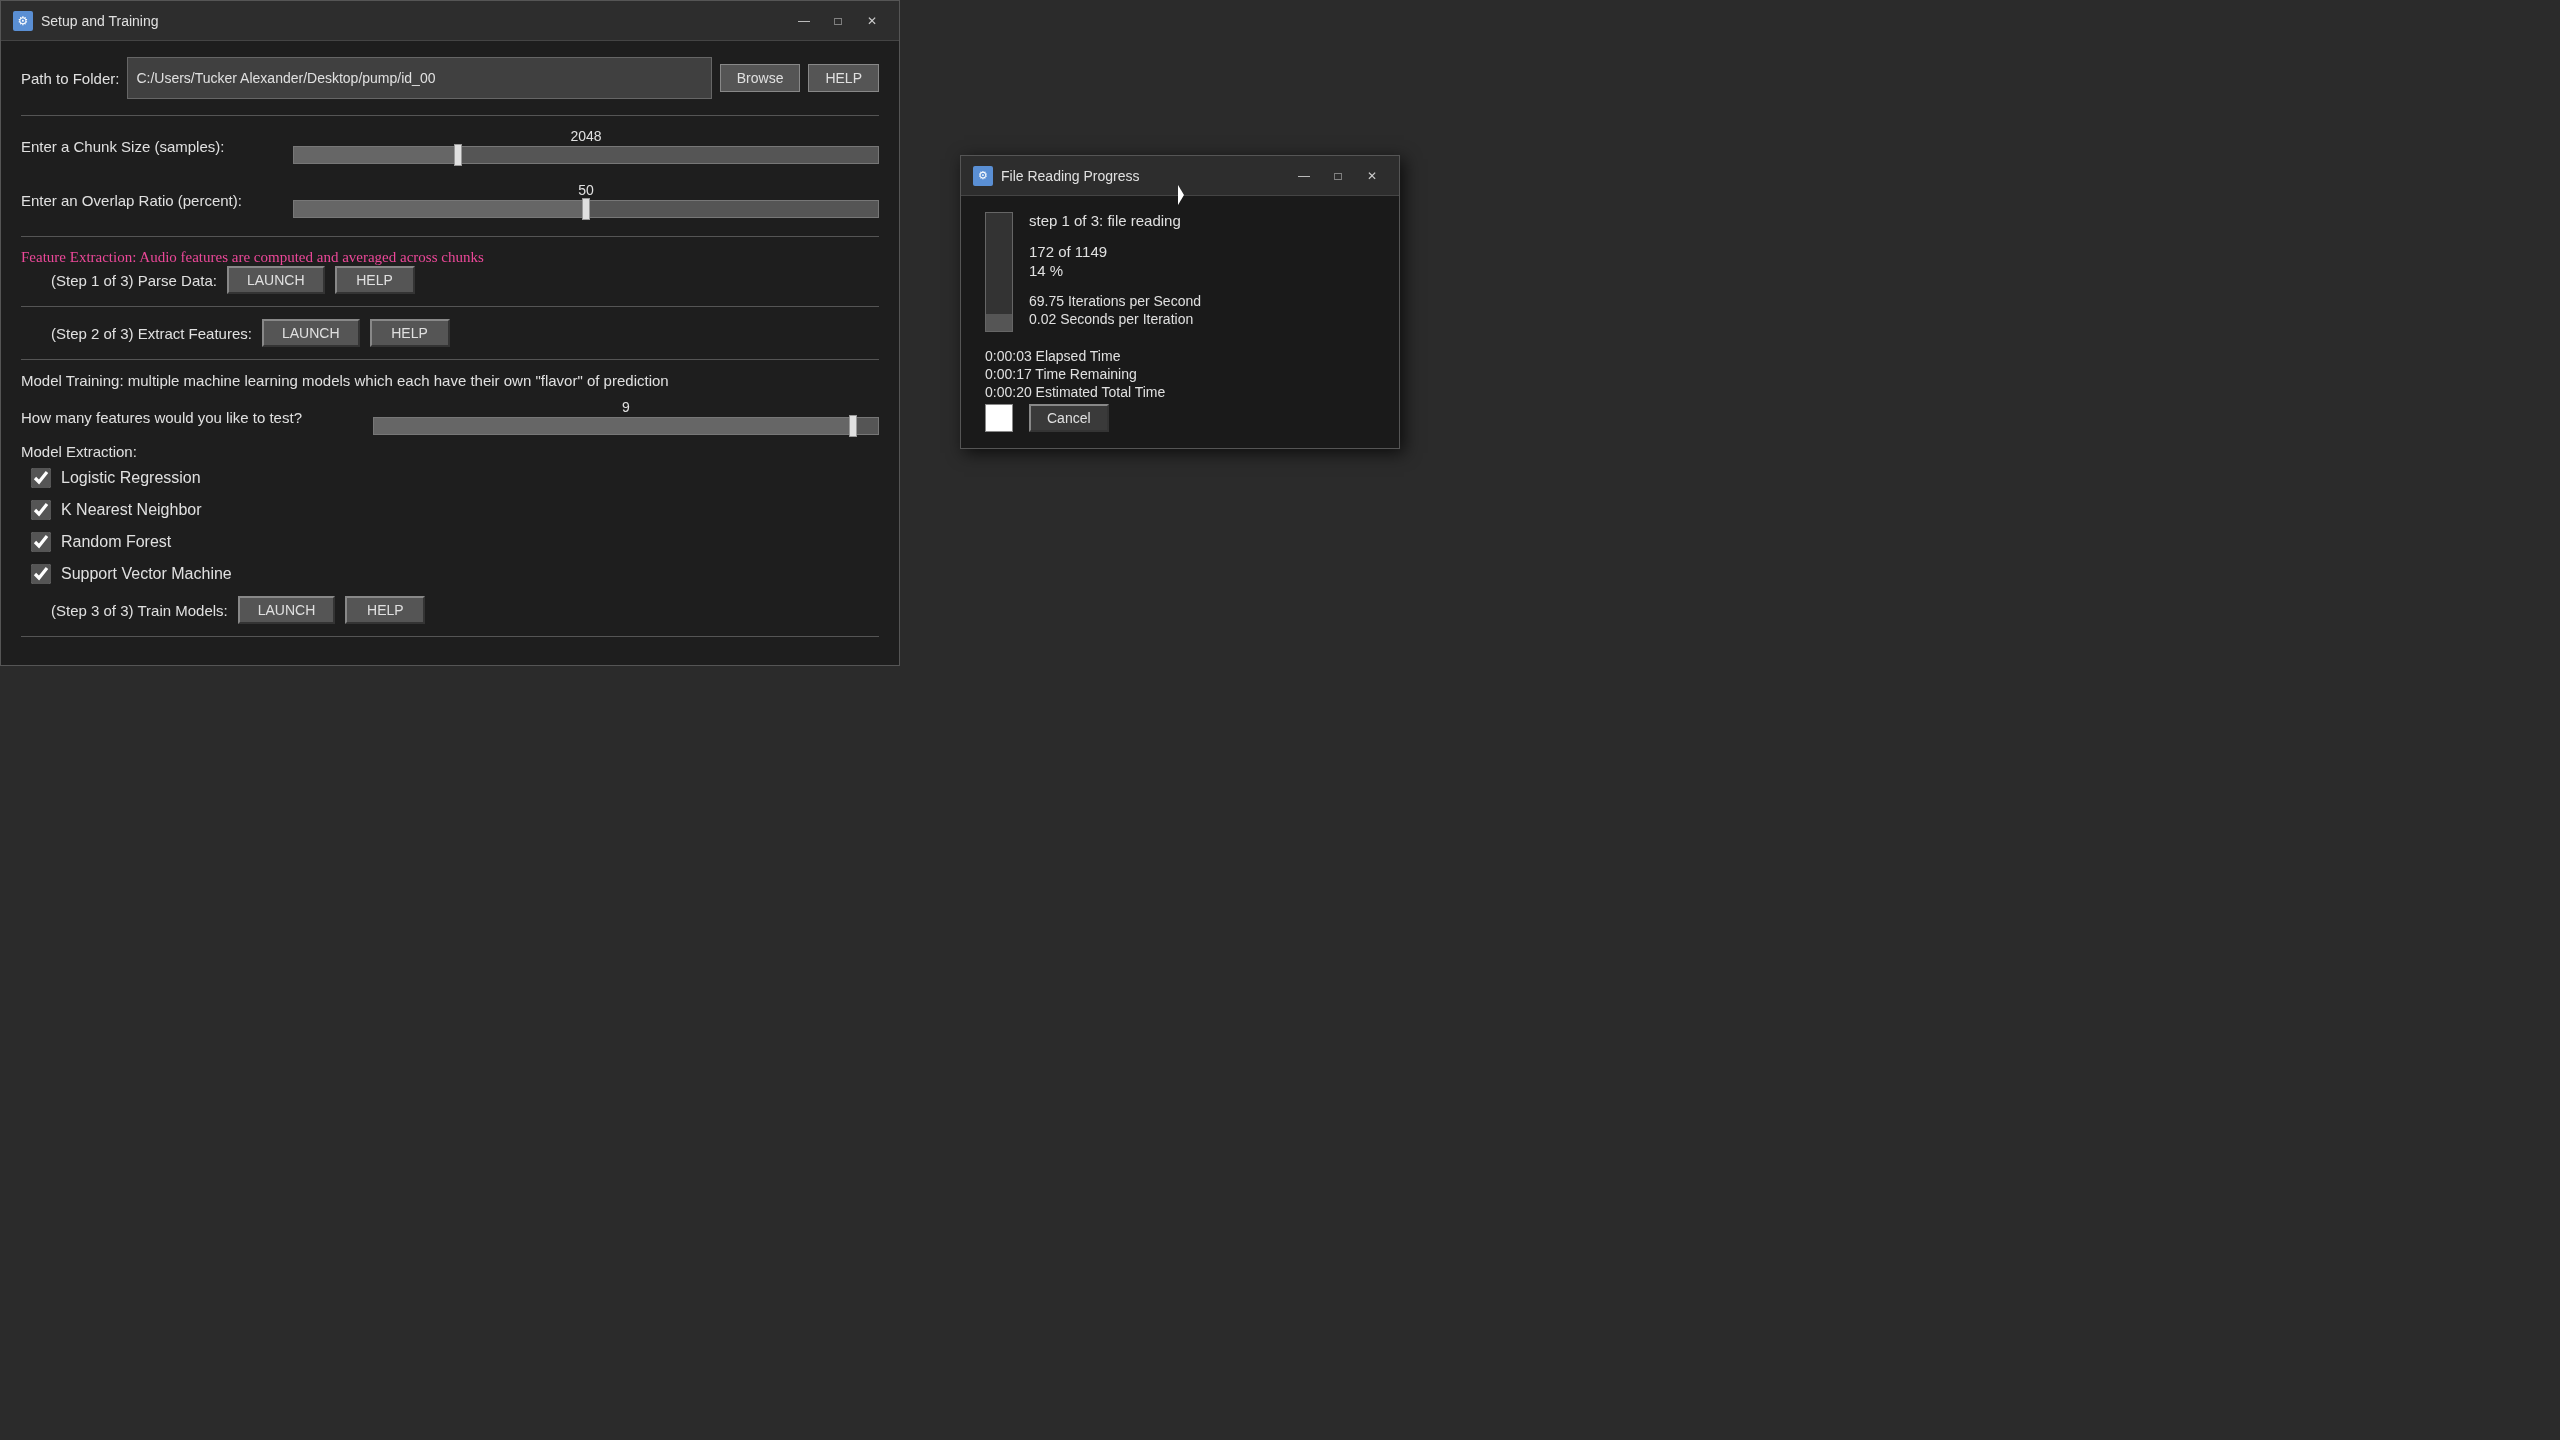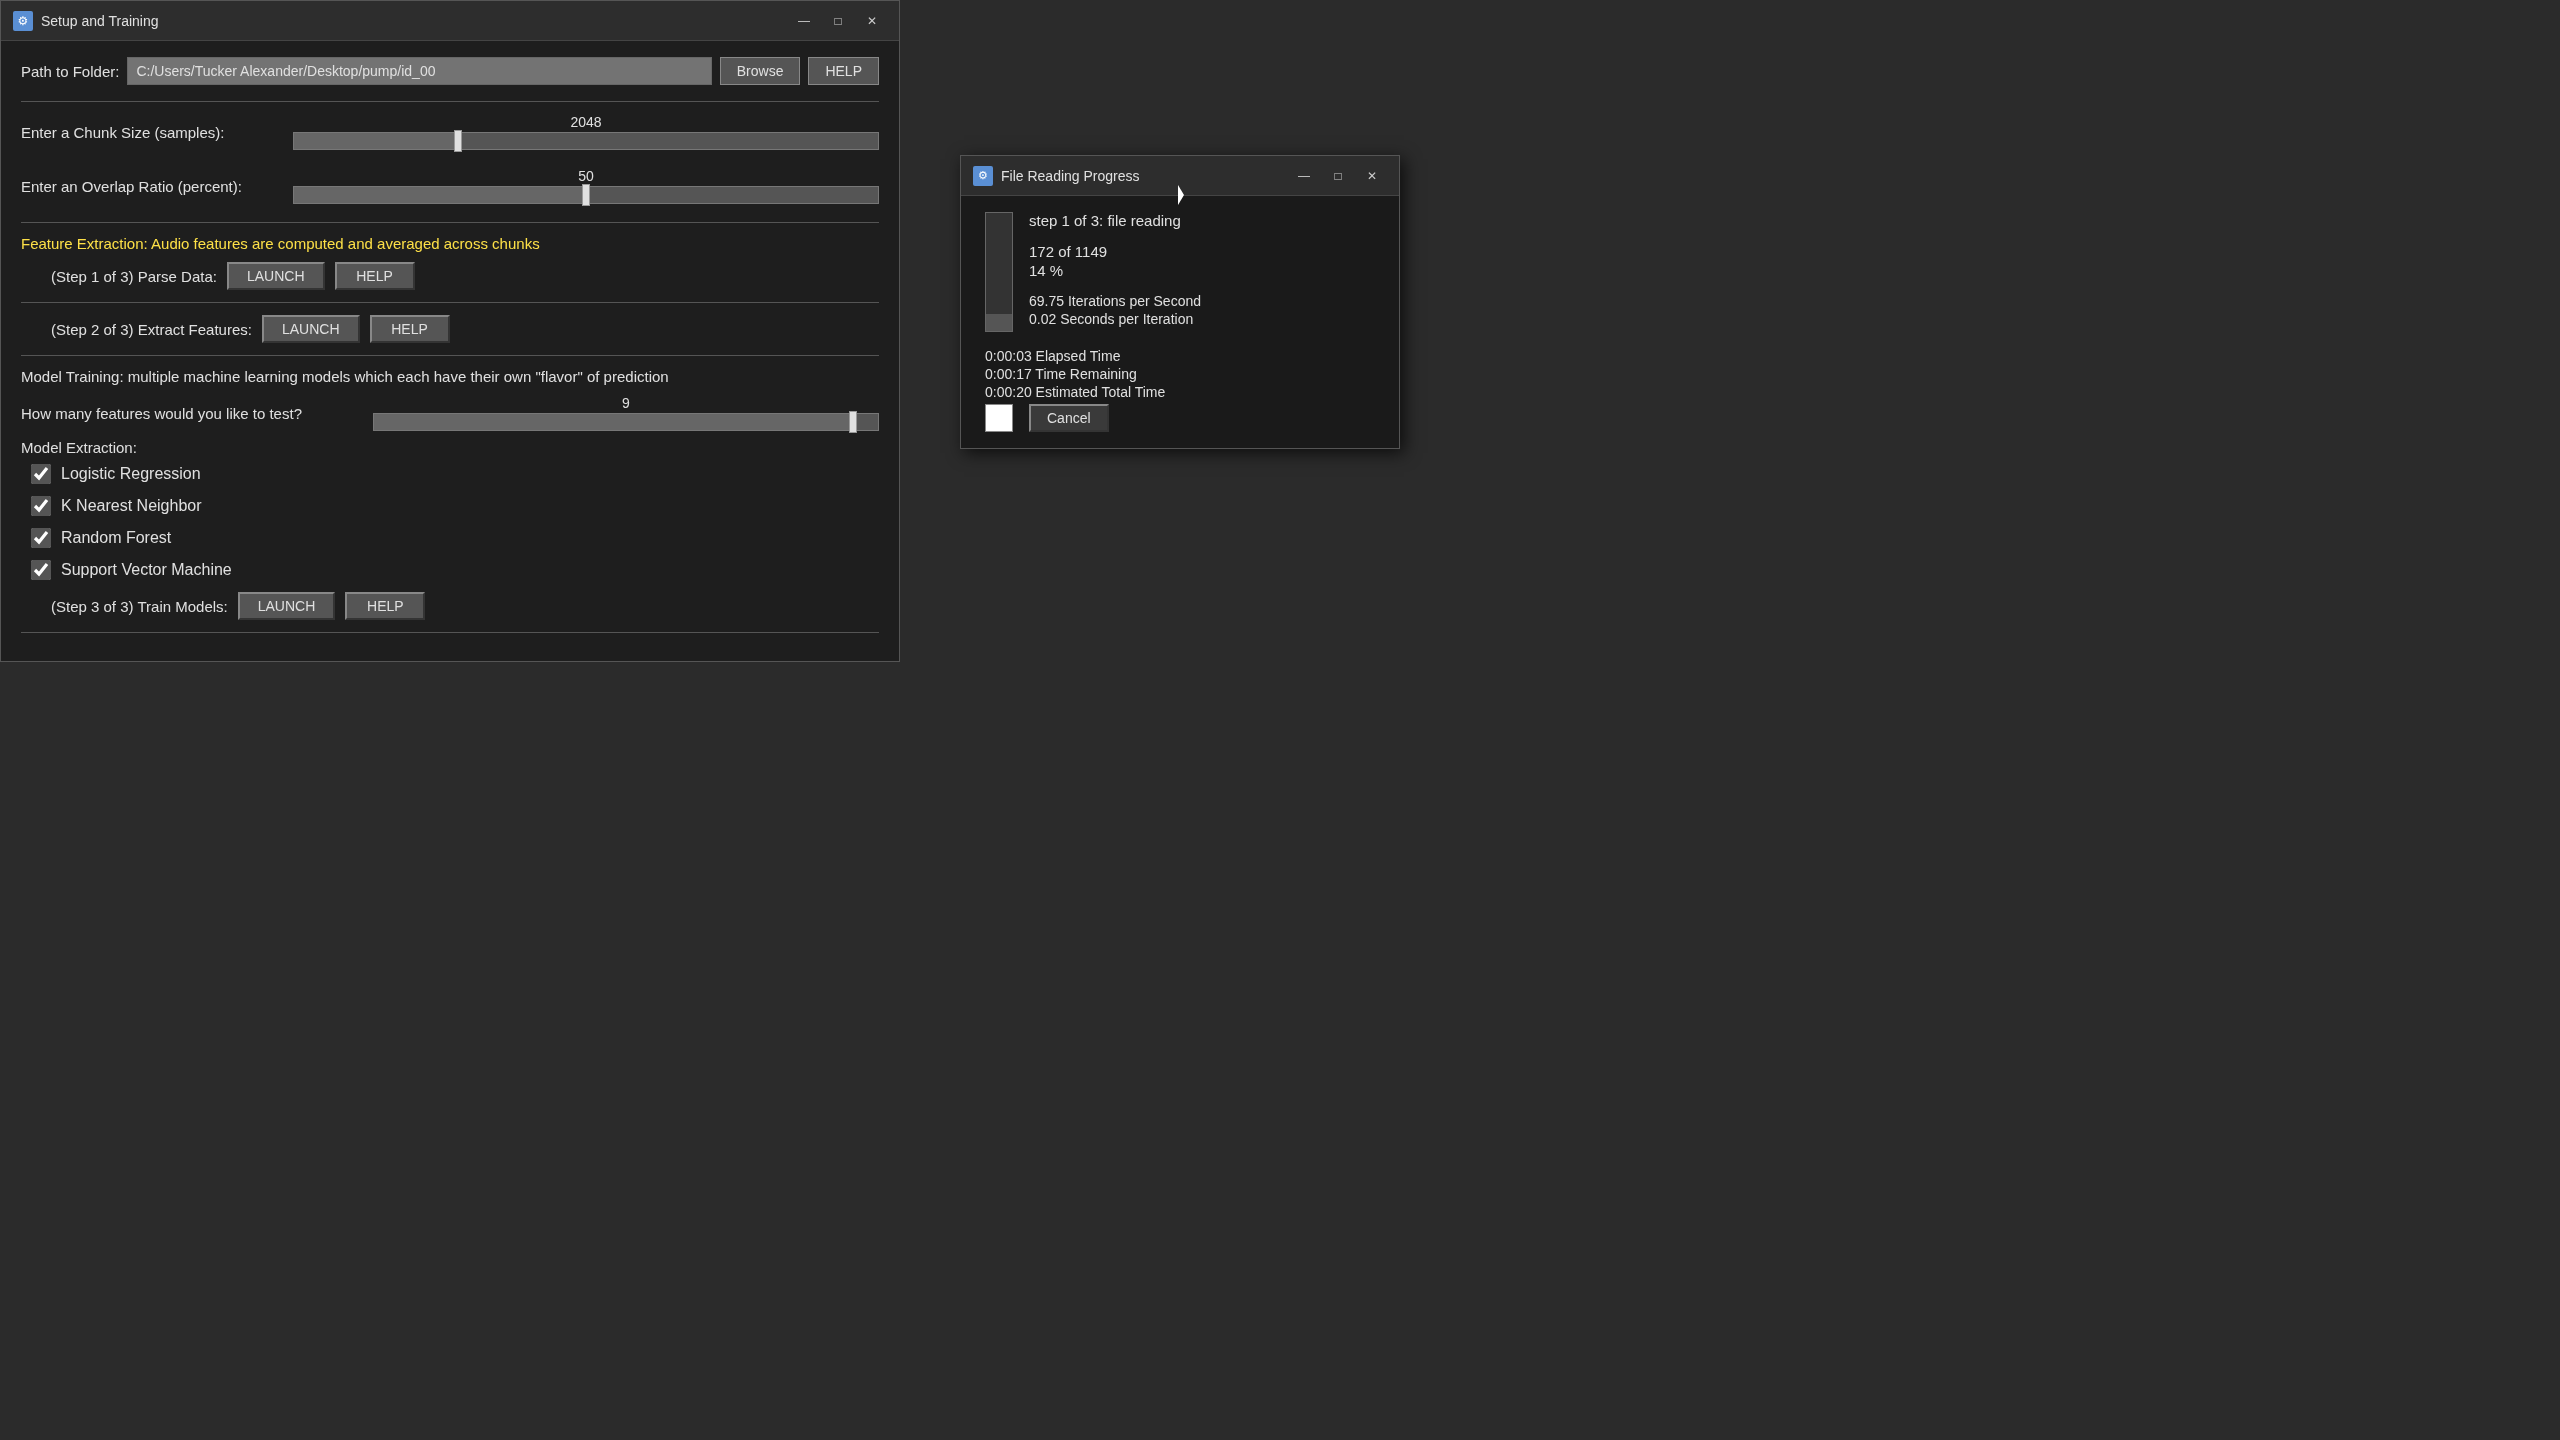--- a/index.html
+++ b/index.html
@@ -87,24 +87,24 @@
     }
 
     .path-label {
       font-size: 15px;
       color: #e0e0e0;
       white-space: nowrap;
     }
 
     .path-input {
       flex: 1;
-      background: #737373;
+      background: #404040;
       border: 1px solid #666;
       color: #e0e0e0;
-      padding: 6px 8px;
+      padding: 20px 8px;
       font-size: 14px;
       height: 28px;
     }
 
     .btn-gray {
       background: #555;
       border: 1px solid #888;
       color: #e0e0e0;
       padding: 4px 16px;
       font-size: 14px;
@@ -169,22 +169,22 @@
       width: 8px;
       height: 22px;
       background: #e0e0e0;
       border: 1px solid #999;
       cursor: ew-resize;
     }
 
     
     .section-text {
       font-size: 15px;
-      color: #fde047;
-      margin-bottom: 10px;
+      color: #ec4899;
+      font-family: Liberation Serif, serif;
     }
 
     .step-row {
       display: flex;
       align-items: center;
       gap: 10px;
       margin-bottom: 8px;
       padding-left: 30px;
     }
 

